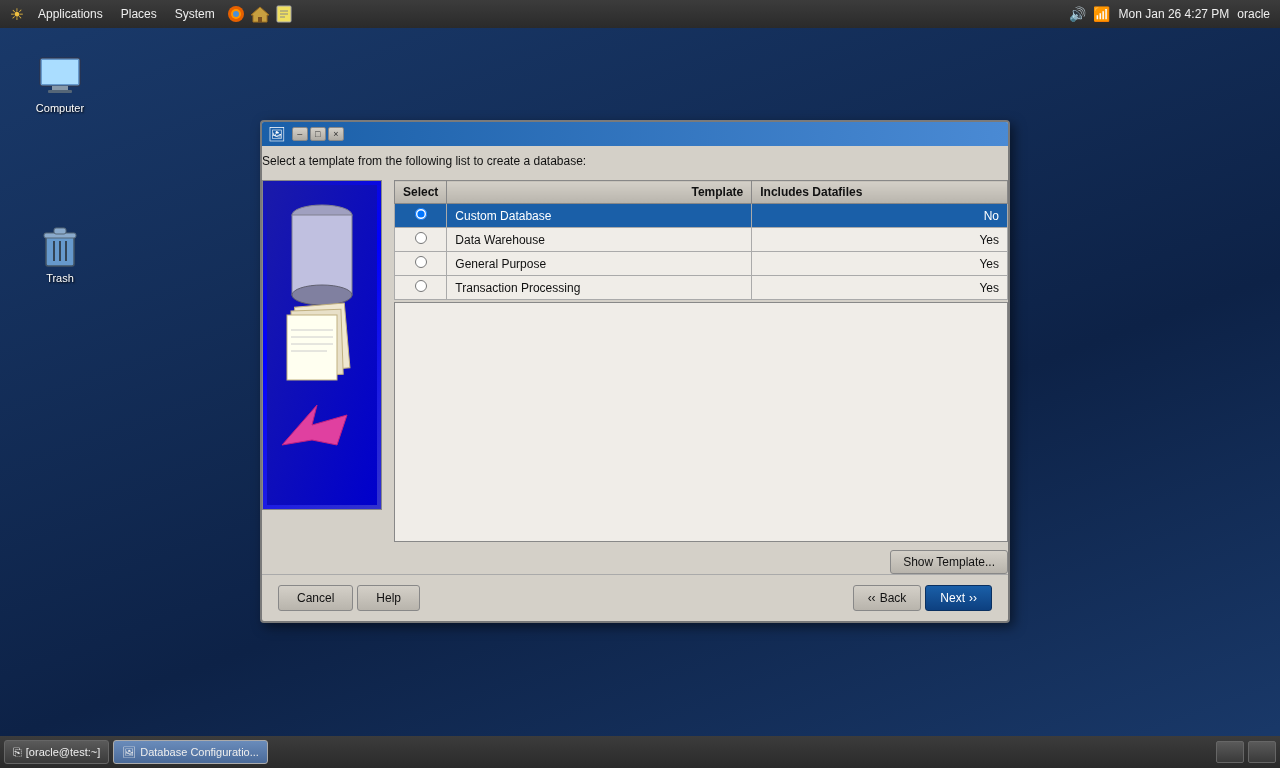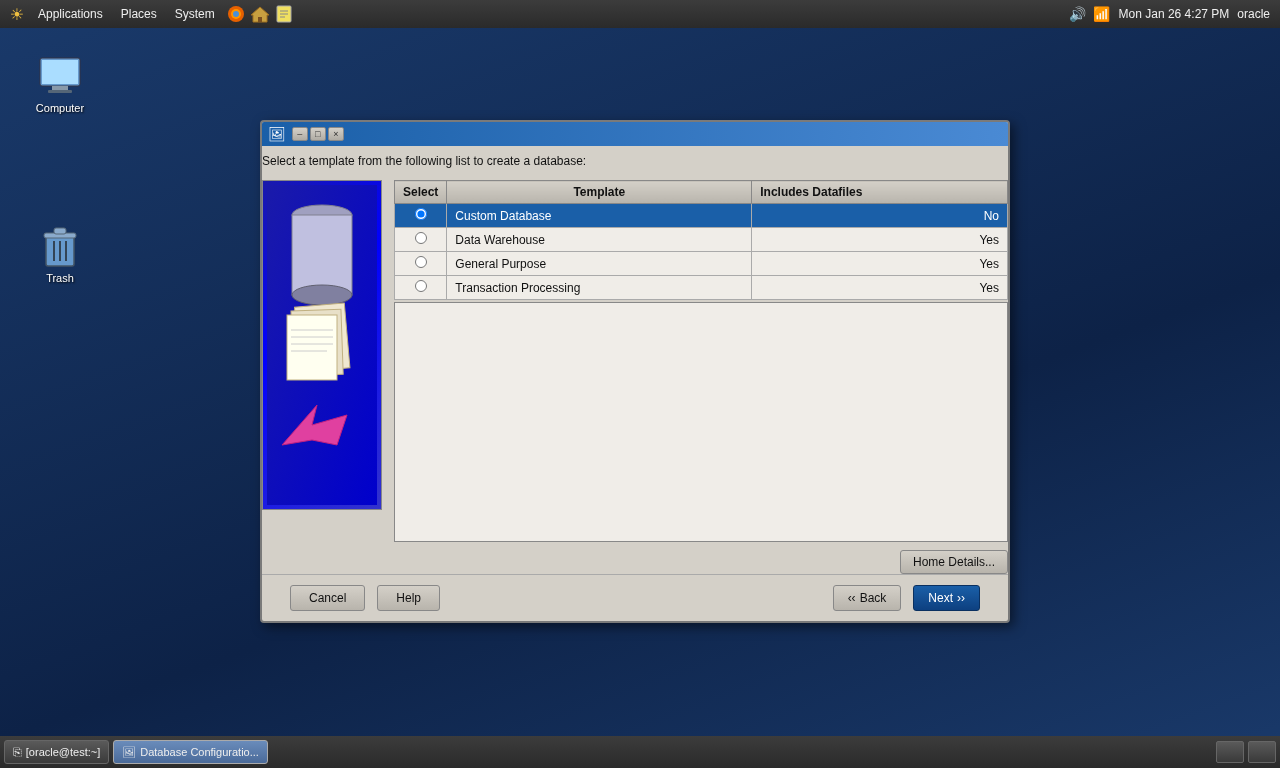--- a/index.html
+++ b/index.html
@@ -222,21 +222,21 @@
     
     .template-table {
       width: 100%;
       border-collapse: collapse;
       font-size: 12px;
     }
     .template-table th {
       background: linear-gradient(to bottom, #d4d0c8, #b8b4ac);
       border: 1px solid #888;
       padding: 4px 8px;
-      text-align: center;
+      text-align: right;
       font-weight: bold;
       color: #111;
     }
     .template-table th:last-child {
       text-align: left;
     }
     .template-table td {
       border: 1px solid #aaa;
       padding: 4px 8px;
       color: #111;
@@ -280,23 +280,23 @@
       padding: 4px 12px;
       font-size: 12px;
       cursor: pointer;
       color: #111;
     }
 
     
     .dialog-footer {
       display: flex;
       align-items: center;
-      padding: 10px 28px;
+      padding: 10px 16px;
       border-top: 1px solid #aaa;
-      gap: 12px;
+      gap: 4px;
     }
     .footer-btn {
       background: linear-gradient(to bottom, #d4d0c8, #b8b4ac);
       border: 1px solid #888;
       border-radius: 3px;
       padding: 5px 18px;
       font-size: 12px;
       cursor: pointer;
       color: #111;
     }
@@ -488,21 +488,21 @@
                   <td>Yes</td>
                 </tr>
                 <tr>
                   <td class="radio-cell"><input type="radio" name="template" class="radio-input" style=""></td>
                   <td>Transaction Processing</td>
                   <td>Yes</td>
                 </tr>
               </tbody>
           </table>
           <div class="description-area"></div>
-          <button class="show-details-btn">Home Details...</button>
+          <button class="show-details-btn">Show Template...</button>
         </div>
       </div>
     </div>
 
     <div class="dialog-footer">
       <button class="footer-btn">Cancel</button>
       <button class="footer-btn">Help</button>
       <div class="footer-spacer"></div>
       <button class="nav-btn">
         <span>‹‹</span>

